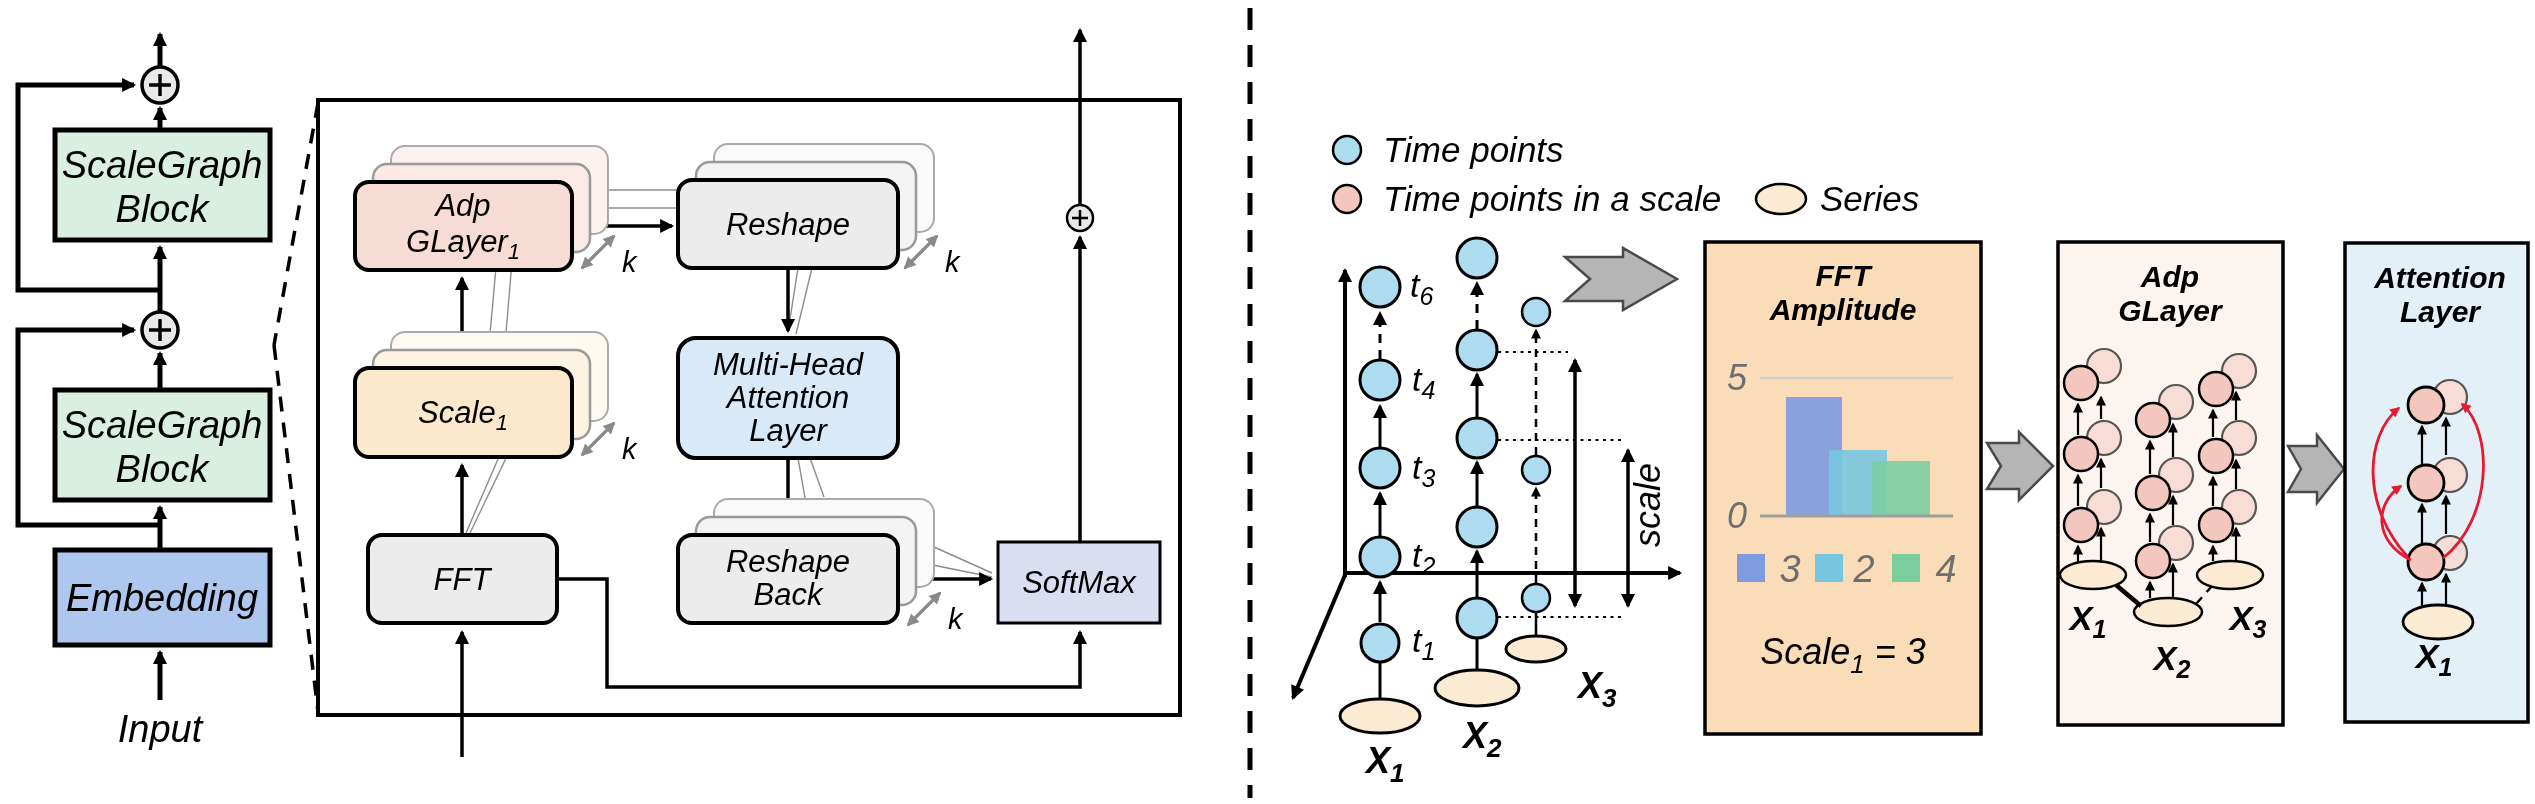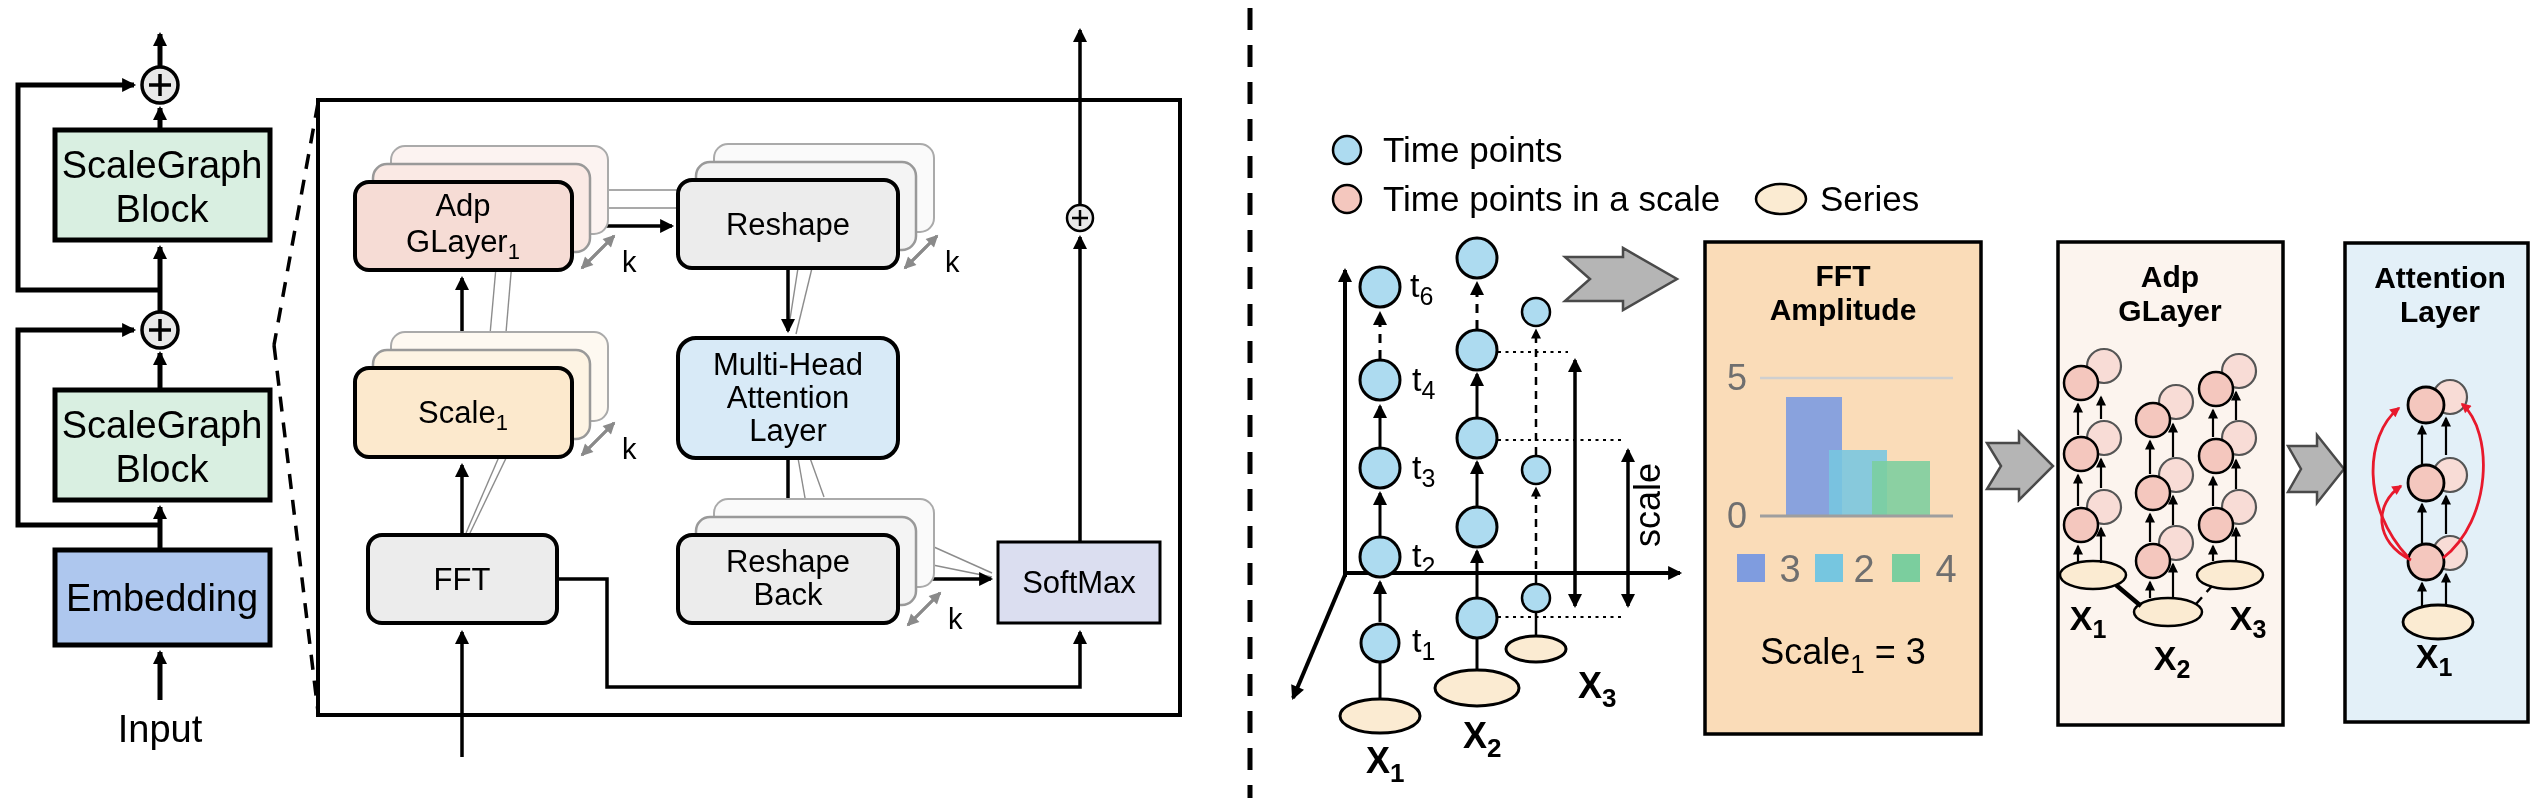--- a/index.html
+++ b/index.html
@@ -1,16 +1,16 @@
 <!DOCTYPE html>
 <html><head>
 <meta charset="utf-8">
 <style>
   html,body{margin:0;padding:0;background:#ffffff;}
-  .stage{width:2535px;height:804px;position:relative;background:#fff;overflow:hidden;}
+  .stage{width:2535px;height:804px;position:relative;background:#fff;overflow:hidden;font-style:italic;}
   svg{display:block;}
   text{font-family:"Liberation Sans","DejaVu Sans",sans-serif;fill:#000;}
   .ln{stroke:#000;fill:none;}
   .w5{stroke-width:5;} .w4{stroke-width:4;} .w35{stroke-width:3.5;} .w3{stroke-width:3;} .w25{stroke-width:2.5;} .w22{stroke-width:2.2;}
   .thin{stroke:#8c8c8c;stroke-width:1.4;fill:none;}
   .ghost1{stroke:#999;stroke-width:2.5;}
   .ghost2{stroke:#aaa;stroke-width:2;}
   .kline{stroke:#8a8a8a;stroke-width:3;fill:none;}
   .dotg{stroke:#000;stroke-width:2.2;stroke-dasharray:3 4.5;fill:none;}
   .mid-label{font-size:31px;}

